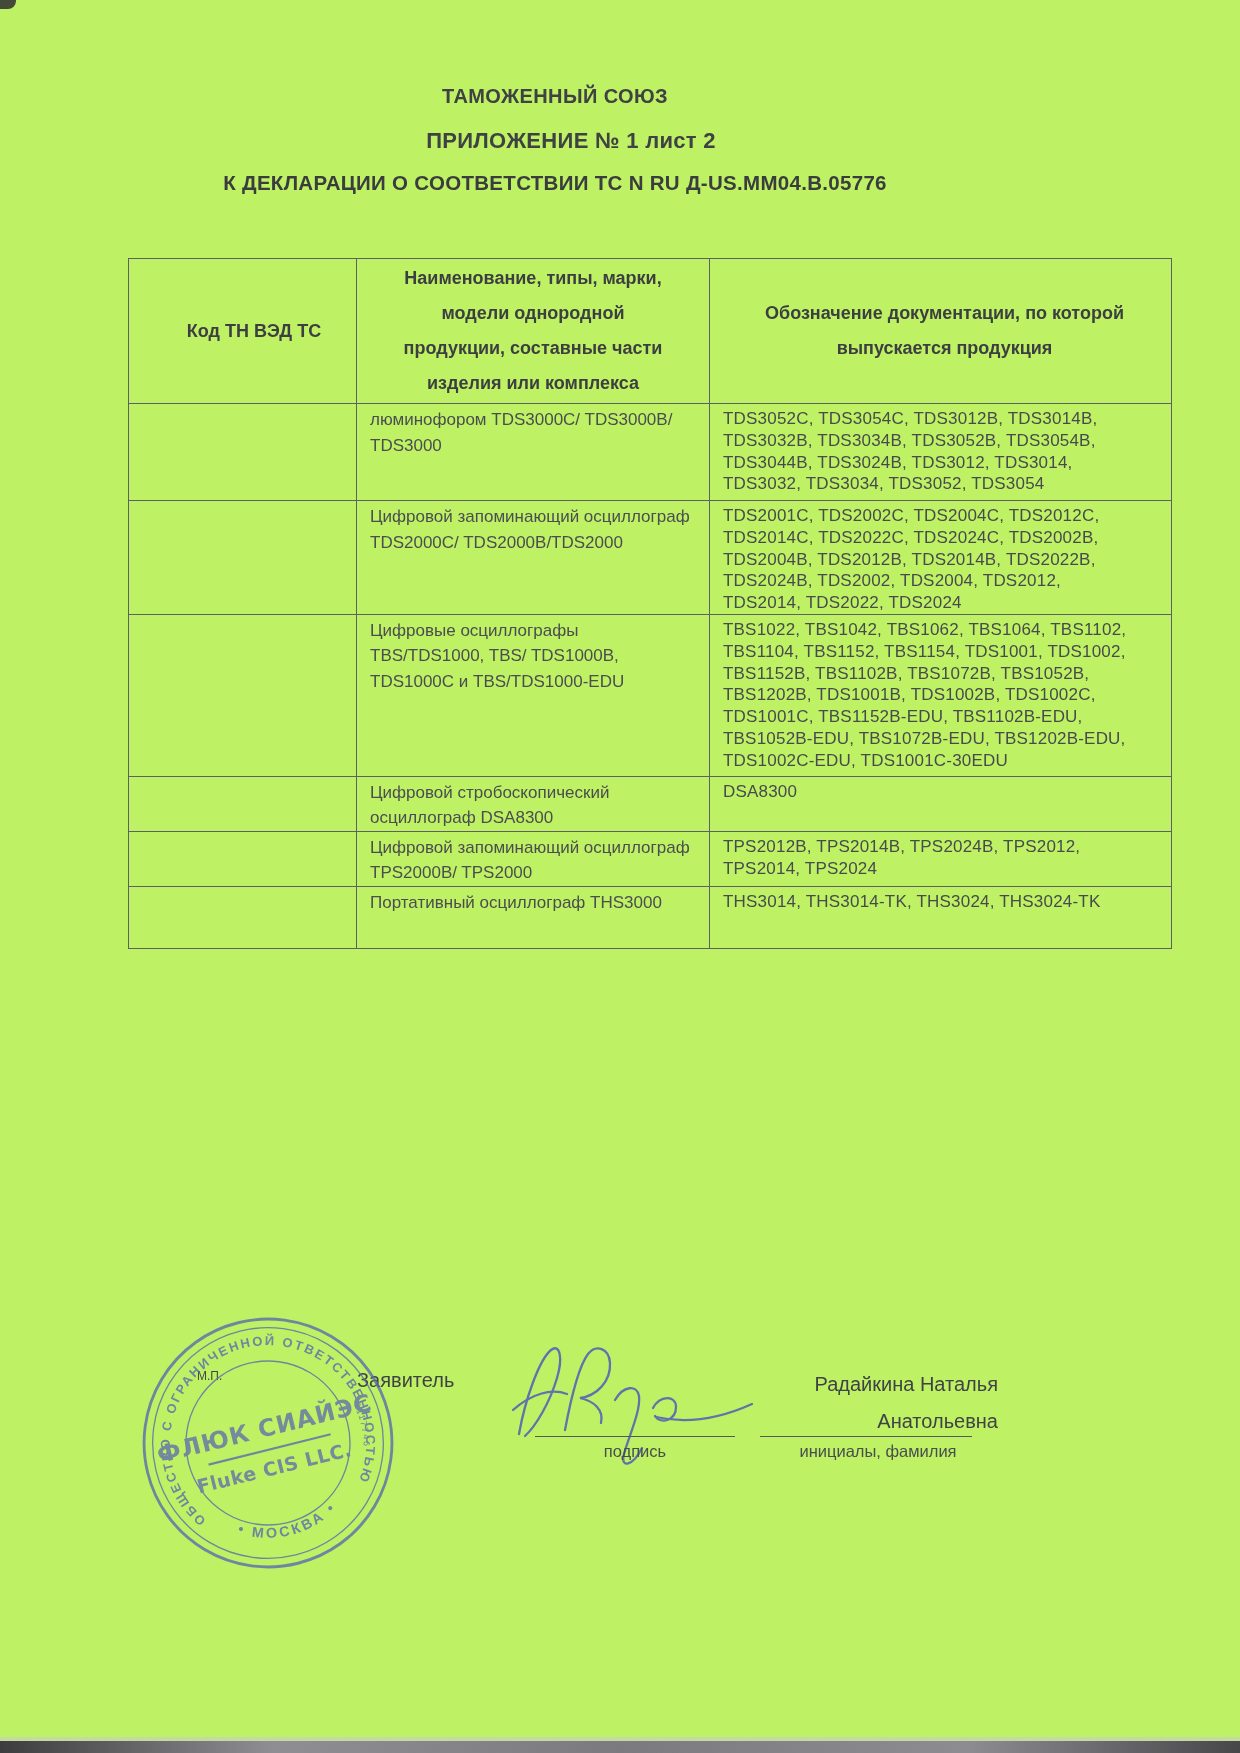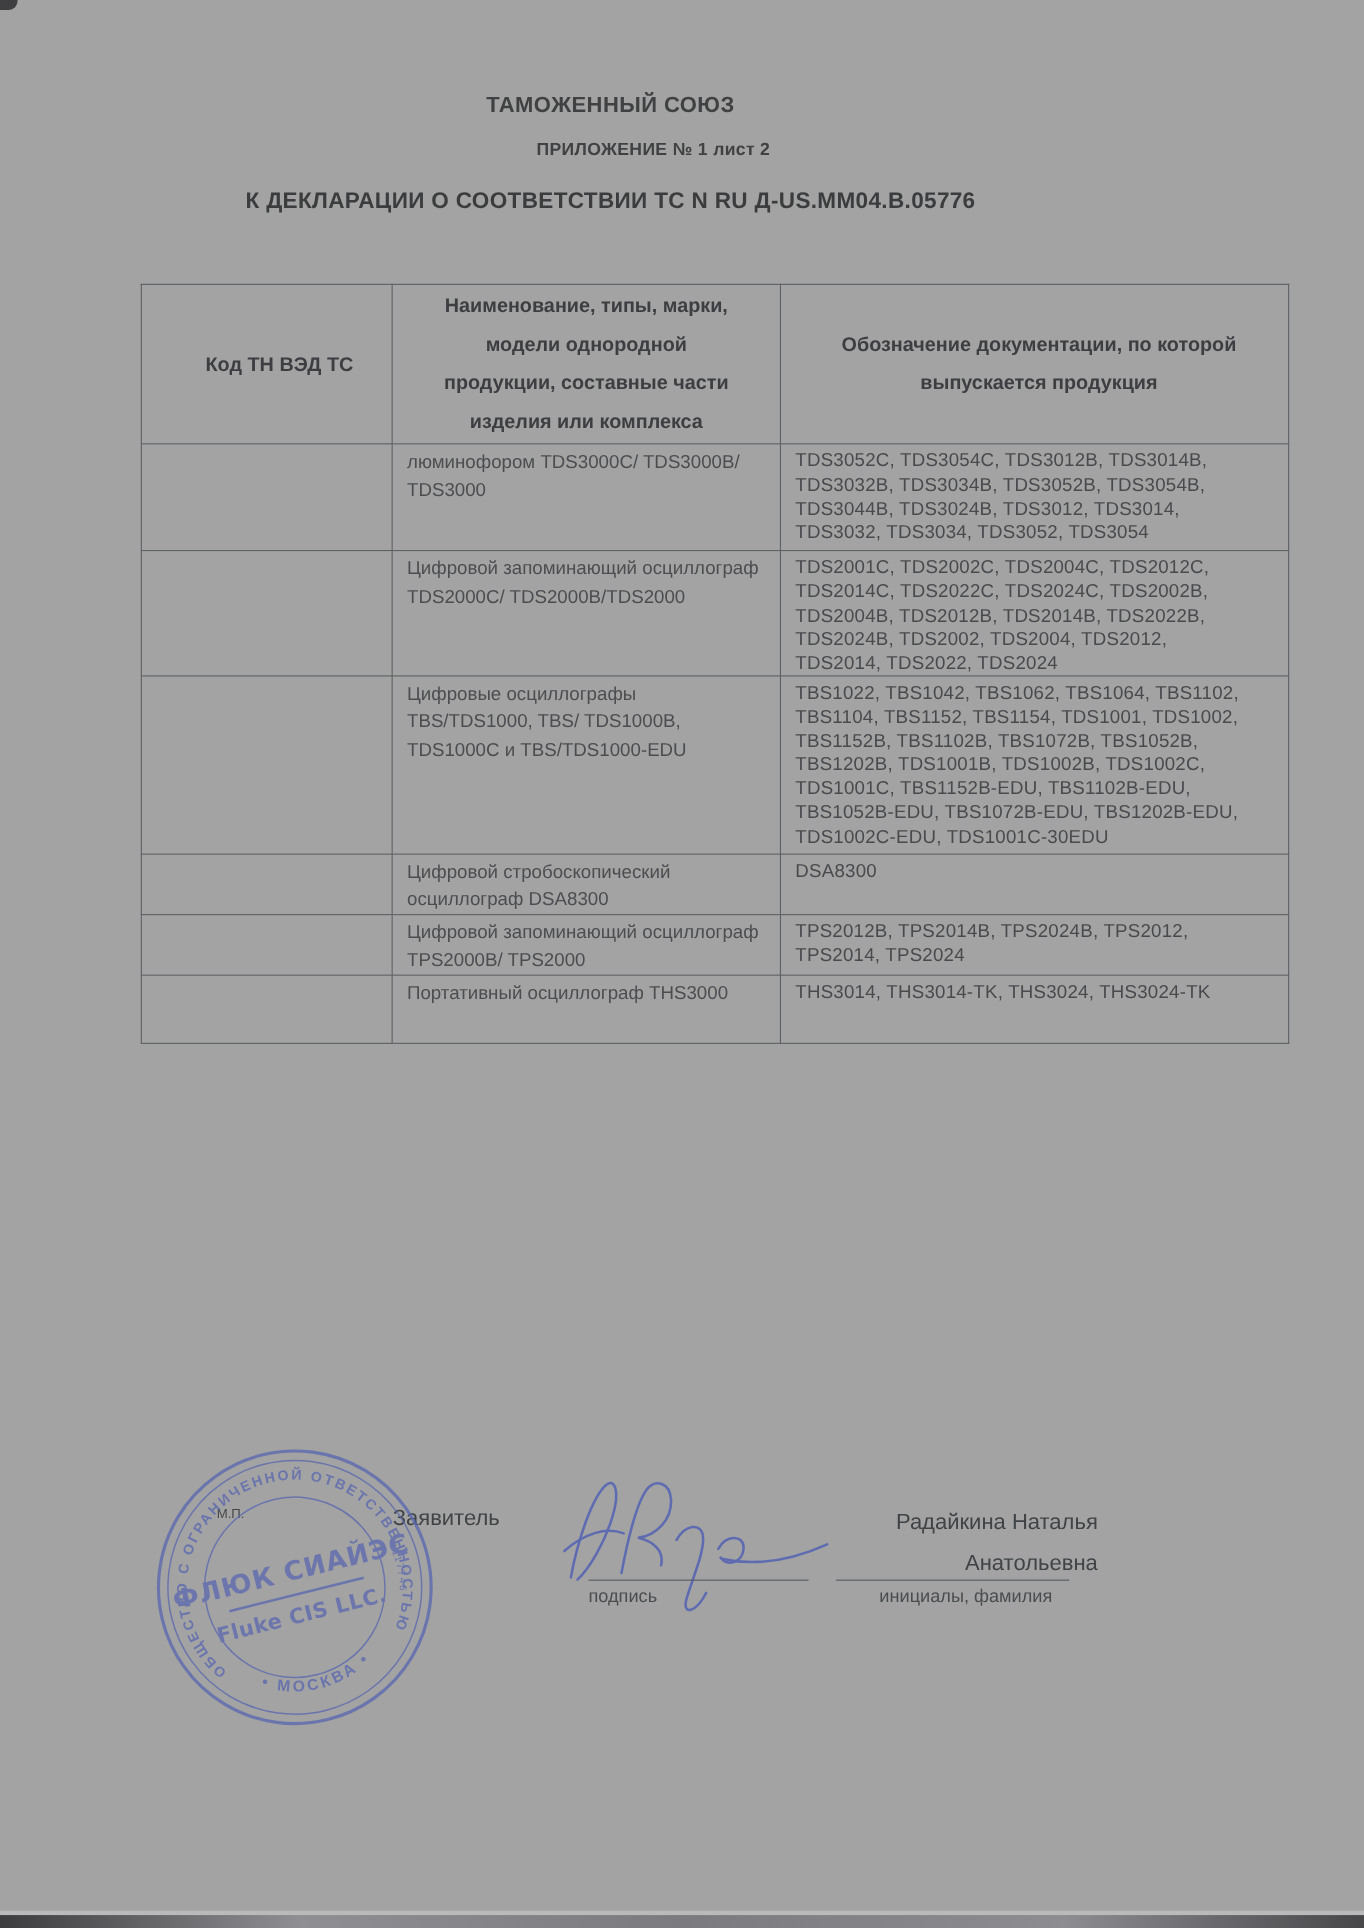--- a/index.html
+++ b/index.html
@@ -1,43 +1,43 @@
 <!DOCTYPE html>
 <html><head>
 <meta charset="utf-8">
 <style>
   html,body { margin:0; padding:0; background:#e9e9ea; }
   .page {
     position:relative; width:1240px; height:1753px; margin:0 auto;
-    background:#a3a3a3; overflow:hidden;
+    background:#bef264; overflow:hidden;
     font-family:"Liberation Sans", sans-serif; color:#454749;
   }
   .pre { white-space:pre-line; }
   .h-line1 { position:absolute; top:85px;  left:0; width:1110px; text-align:center; font-size:20px; font-weight:bold; letter-spacing:.4px; color:#3f4143; }
-  .h-line2 { position:absolute; top:128px; left:0; width:1110px; text-align:center; font-size:16px; font-weight:bold; letter-spacing:.3px; color:#3f4143;padding-left:39px; }
+  .h-line2 { position:absolute; top:128px; left:16px; width:1110px; text-align:center; font-size:22px; font-weight:bold; letter-spacing:.3px; color:#3f4143; }
   .h-line3 { position:absolute; top:171px; left:0; width:1110px; text-align:center; font-size:20.5px; font-weight:bold; letter-spacing:.3px; color:#3a3c3e; }
 
   
   table.products { position:absolute; left:128px; top:258px; width:973px; border-collapse:collapse; table-layout:fixed; }
   table.products td { border:1.5px solid #5d6064; overflow:hidden; }
   td.th { font-weight:bold; font-size:18px; line-height:35px; text-align:center; vertical-align:middle; color:#3c3e41; padding:2px 6px; }
   td.c-code { width:192px;padding-left:29px; }
   td.c-name { width:340px; }
   td.c-docs { width:441px;padding-left:14px; }
   td.body-name { vertical-align:top; padding:3px 8px 0 13px; font-size:17px; line-height:25.5px; color:#4b4d50; }
   td.body-docs { vertical-align:top; padding:4px 8px 0 13px; font-size:17px; line-height:21.8px; color:#484a4d; letter-spacing:.2px;margin-top:36px; }
   tr.r1 { height:97px; } tr.r2 { height:113px; } tr.r3 { height:162px; }
   tr.r4 { height:54px; } tr.r5 { height:50px; }  tr.r6 { height:62px; }
   tr.rh { height:140px; }
 
   
   .mp-label        { position:absolute; left:197px; top:1369px; font-size:12px; color:#44474a; }
   .applicant-label { position:absolute; left:357px; top:1369px; font-size:20px; color:#404346; }
   .sig-line  { position:absolute; left:535px; top:1436px; width:200px; border-top:1.6px solid #55585c; }
-  .sig-cap   { position:absolute; left:535px; top:1442px; width:200px; font-size:16.5px; color:#4a4d50; }
+  .sig-cap   { position:absolute; left:535px; top:1442px; width:200px; text-align:center; font-size:16.5px; color:#4a4d50; }
   .name-blk  { position:absolute; left:762px; top:1366px; width:236px; text-align:right; font-size:20px; line-height:37px; color:#404346; }
   .name-line { position:absolute; left:760px; top:1436px; width:212px; border-top:1.6px solid #55585c; }
   .name-cap  { position:absolute; left:772px; top:1442px; width:212px; text-align:center; font-size:16.5px; color:#4a4d50; }
 
   .stamp-box { position:absolute; left:125px; top:1300px; width:286px; height:286px; }
   .sign-box  { position:absolute; left:505px; top:1338px; width:255px; height:140px; }
 
   
   .corner-mark { position:absolute; left:0; top:0; width:16px; height:9px; background:#2e2e30; border-bottom-right-radius:8px; opacity:.85; }
   .bottom-edge { position:absolute; left:0; bottom:0; width:100%; height:12px;

